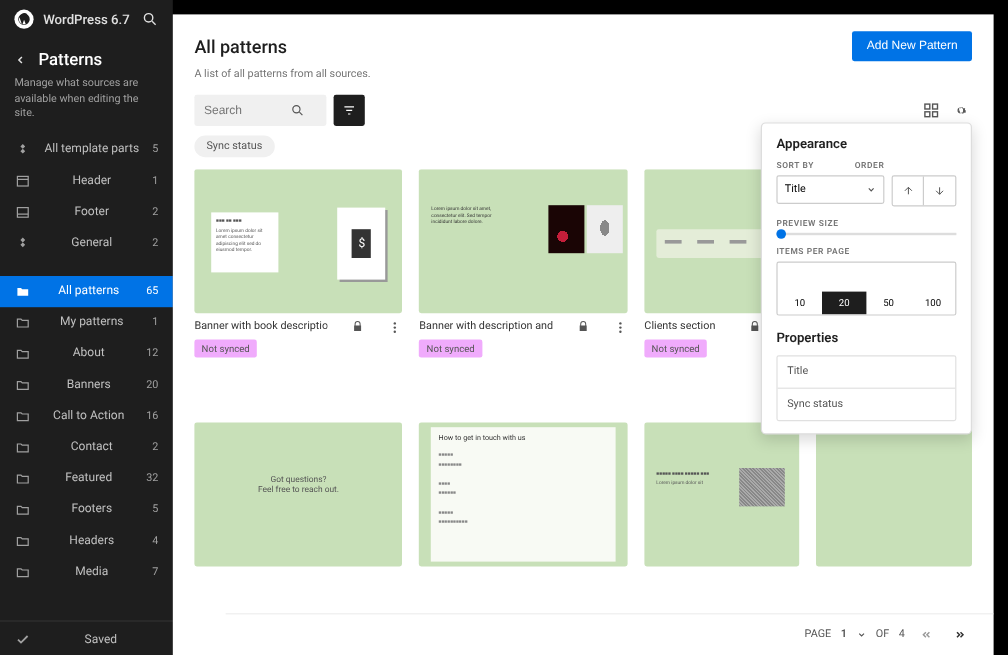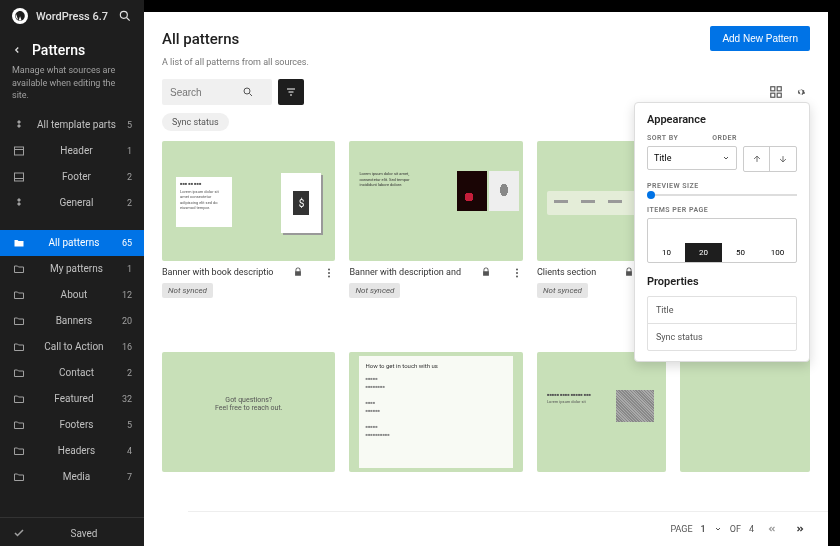--- a/index.html
+++ b/index.html
@@ -34,21 +34,21 @@
 .view-icon { width: 16px; height: 16px; cursor: pointer; display: flex; align-items: center; justify-content: center; }
 .chips { padding: 0 18px 10px 18px; }
 .chip { display: inline-block; background: #f0f0f0; border-radius: 12px; padding: 4px 10px; font-size: 9px; color: #555; }
 .grid { display: grid; grid-template-columns: repeat(4, 1fr); gap: 14px; padding: 0 18px; overflow-y: auto; flex: 1; }
 .card { }
 .card-preview { background: #c8e0b8; height: 120px; border-radius: 2px; position: relative; overflow: hidden; display: flex; align-items: center; justify-content: center; }
 .card-info { display: flex; align-items: flex-start; padding: 6px 0 4px 0; gap: 20px; }
 .card-title { font-size: 9px; color: #333; flex: 1; white-space: nowrap; overflow: hidden; text-overflow: ellipsis; }
 .lock-ic { width: 10px; height: 10px; }
 .more-ic { width: 12px; height: 12px; cursor: pointer; }
-.card-badge { display: inline-block; background: #e5e5e5; border-radius: 2px; padding: 3px 6px; font-size: 8px; color: #555; font-style: italic; }
+.card-badge { display: inline-block; background: #f0abfc; border-radius: 2px; padding: 3px 6px; font-size: 8px; color: #555; }
 .preview-inner { background: #fff; position: absolute; }
 .prev-text { font-size: 4px; color: #555; line-height: 1.4; }
 .popup { position: absolute; top: 90px; right: 18px; width: 176px; background: #fff; border: 1px solid #ddd; border-radius: 4px; box-shadow: 0 4px 12px rgba(0,0,0,0.15); padding: 10px 12px; z-index: 10; }
 .popup h4 { font-size: 11px; font-weight: 600; color: #1e1e1e; margin-bottom: 8px; }
 .popup-label { font-size: 7px; font-weight: 600; color: #757575; text-transform: uppercase; letter-spacing: 0.5px; margin-bottom: 4px; }
 .popup-row { display: flex; gap: 6px; margin-bottom: 10px; }
 .select-box { flex: 1; border: 1px solid #ccc; border-radius: 2px; height: 24px; display: flex; align-items: center; padding: 0 6px; font-size: 9px; justify-content: space-between; cursor: pointer; }
 .order-btns { display: flex; border: 1px solid #ccc; border-radius: 2px; }
 .order-btn { width: 26px; height: 24px; display: flex; align-items: center; justify-content: center; cursor: pointer; }
 .order-btn:first-child { border-right: 1px solid #ccc; }

